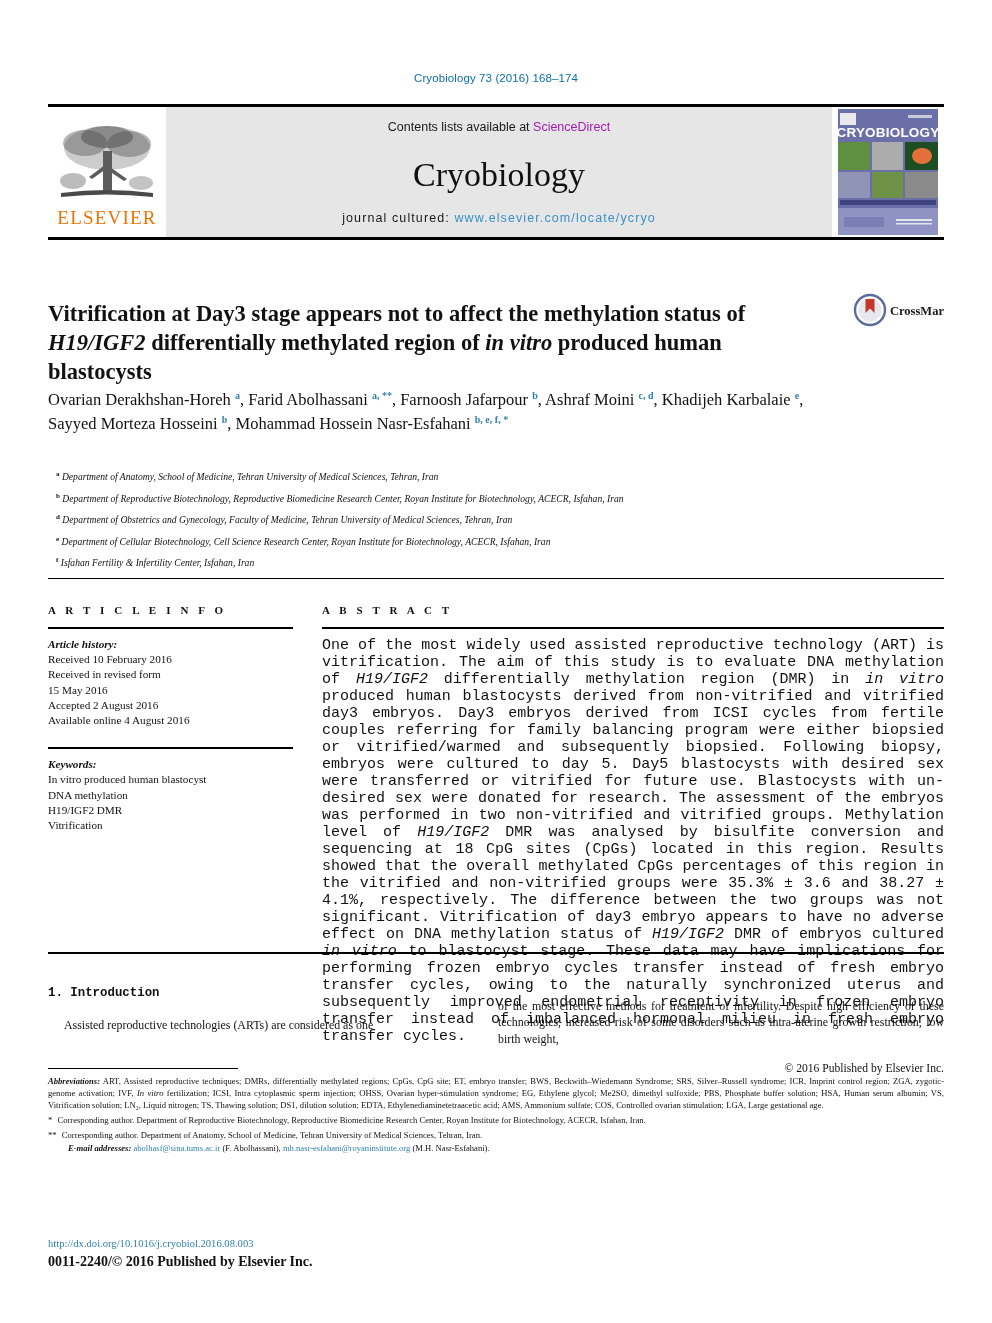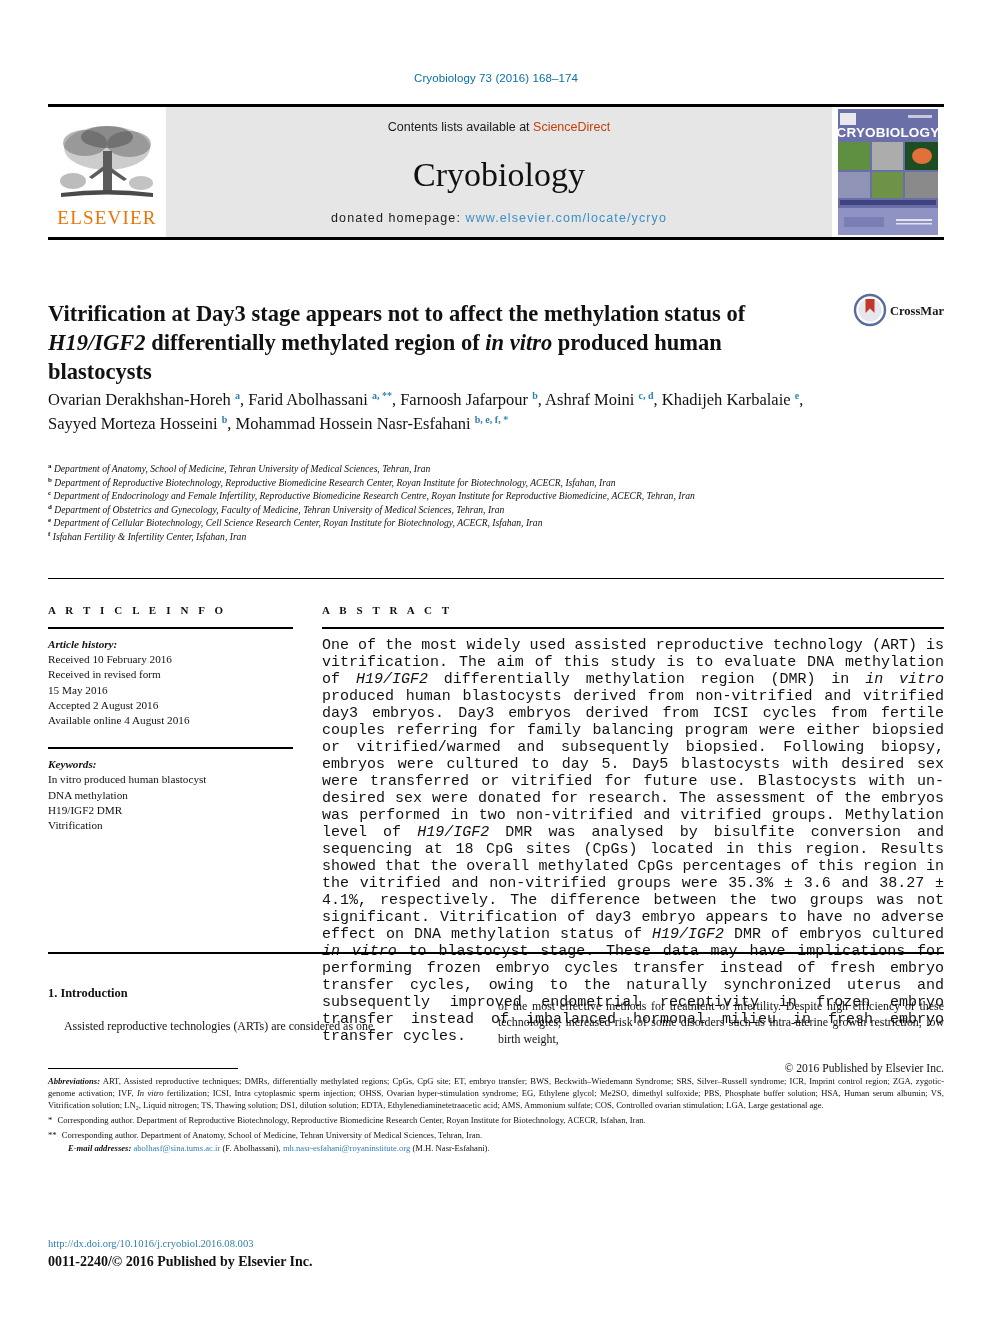--- a/index.html
+++ b/index.html
@@ -83,21 +83,21 @@
     justify-content: space-between;
     padding: 13px 0 12px 0;
     box-sizing: border-box;
   }
   .contents-line {
     font-family: "Liberation Sans", sans-serif;
     font-size: 12.5px;
     color: #1a1a1a;
   }
   .contents-line .sd {
-    color: #c2410c;
+    color: #a21caf;
   }
   .journal-name {
     font-family: "Liberation Serif", serif;
     font-size: 34px;
     color: #111;
     line-height: 1;
     margin-top: 4px;
   }
   .homepage-line {
     font-family: "Liberation Sans", sans-serif;
@@ -167,21 +167,21 @@
     position: absolute;
     top: 462px;
     left: 48px;
     width: 880px;
     font-family: "Liberation Serif", serif;
     font-style: italic;
     font-size: 9.6px;
     line-height: 13.6px;
     color: #111;
   }
-  .affils div { margin: 0; }
+  .affils div { margin: 8px; }
   .affils sup {
     font-style: normal;
     font-weight: bold;
     font-size: 7px;
     vertical-align: super;
     line-height: 0;
   }
 
   
   .rule-top {
@@ -260,21 +260,21 @@
     left: 48px;
     width: 404px;
   }
   .body-right {
     position: absolute;
     top: 986px;
     left: 498px;
     width: 446px;
   }
   .h1 {
-    font-family: Liberation Serif, serif;
+    font-family: Liberation Mono, monospace;
     font-weight: bold;
     font-size: 12.4px;
     color: #111;
     margin-bottom: 17px;
   }
   .body-p {
     font-family: "Liberation Serif", serif;
     font-size: 11.9px;
     line-height: 16.6px;
     text-align: justify;
@@ -366,21 +366,21 @@
         </svg>
         <div class="elsevier-word">ELSEVIER</div>
       </div>
 
       <div class="masthead-center">
         <div class="contents-line">
           <span>Contents lists available at </span><span class="sd">ScienceDirect</span>
         </div>
         <div class="journal-name">Cryobiology</div>
         <div class="homepage-line">
-          <span>donated homepage: </span><span class="url">www.elsevier.com/locate/ycryo</span>
+          <span>journal cultured: </span><span class="url">www.elsevier.com/locate/ycryo</span>
         </div>
       </div>
 
       <div class="cover-wrap">
         <svg class="cover" viewBox="0 0 100 126">
           <rect x="0" y="0" width="100" height="126" fill="#6b6fa8"></rect>
           <rect x="2" y="4" width="16" height="12" fill="#e8e8ee"></rect>
           <rect x="70" y="6" width="24" height="3" fill="#c9c9dc"></rect>
           <text x="50" y="28" font-family="Liberation Sans, sans-serif" font-size="13.5" font-weight="bold" fill="#ffffff" text-anchor="middle" letter-spacing="0.2">CRYOBIOLOGY</text>
           <rect x="0" y="33" width="32" height="28" fill="#4f7a34"></rect>
@@ -423,21 +423,20 @@
     <span><span>Farnoosh Jafarpour</span> <sup>b</sup><span>, </span></span>
     <span><span>Ashraf Moini</span> <sup>c, d</sup><span>, </span></span>
     <span><span>Khadijeh Karbalaie</span> <sup>e</sup><span>, </span></span>
     <span><span>Sayyed Morteza Hosseini</span> <sup>b</sup><span>, </span></span>
     <span><span>Mohammad Hossein Nasr-Esfahani</span> <sup>b, e, f, *</sup></span>
   </div>
 
   <div class="affils">
     <div><sup>a</sup> <span>Department of Anatomy, School of Medicine, Tehran University of Medical Sciences, Tehran, Iran</span></div>
     <div><sup>b</sup> <span>Department of Reproductive Biotechnology, Reproductive Biomedicine Research Center, Royan Institute for Biotechnology, ACECR, Isfahan, Iran</span></div>
-    <div><sup>c</sup> <span>Department of Endocrinology and Female Infertility, Reproductive Biomedicine Research Centre, Royan Institute for Reproductive Biomedicine, ACECR, Tehran, Iran</span></div>
     <div><sup>d</sup> <span>Department of Obstetrics and Gynecology, Faculty of Medicine, Tehran University of Medical Sciences, Tehran, Iran</span></div>
     <div><sup>e</sup> <span>Department of Cellular Biotechnology, Cell Science Research Center, Royan Institute for Biotechnology, ACECR, Isfahan, Iran</span></div>
     <div><sup>f</sup> <span>Isfahan Fertility &amp; Infertility Center, Isfahan, Iran</span></div>
   </div>
 
   <div class="rule-top"></div>
 
   <div class="info-col">
     <div class="sec-head">A R T I C L E   I N F O</div>
     <div class="hr-thick"></div>

